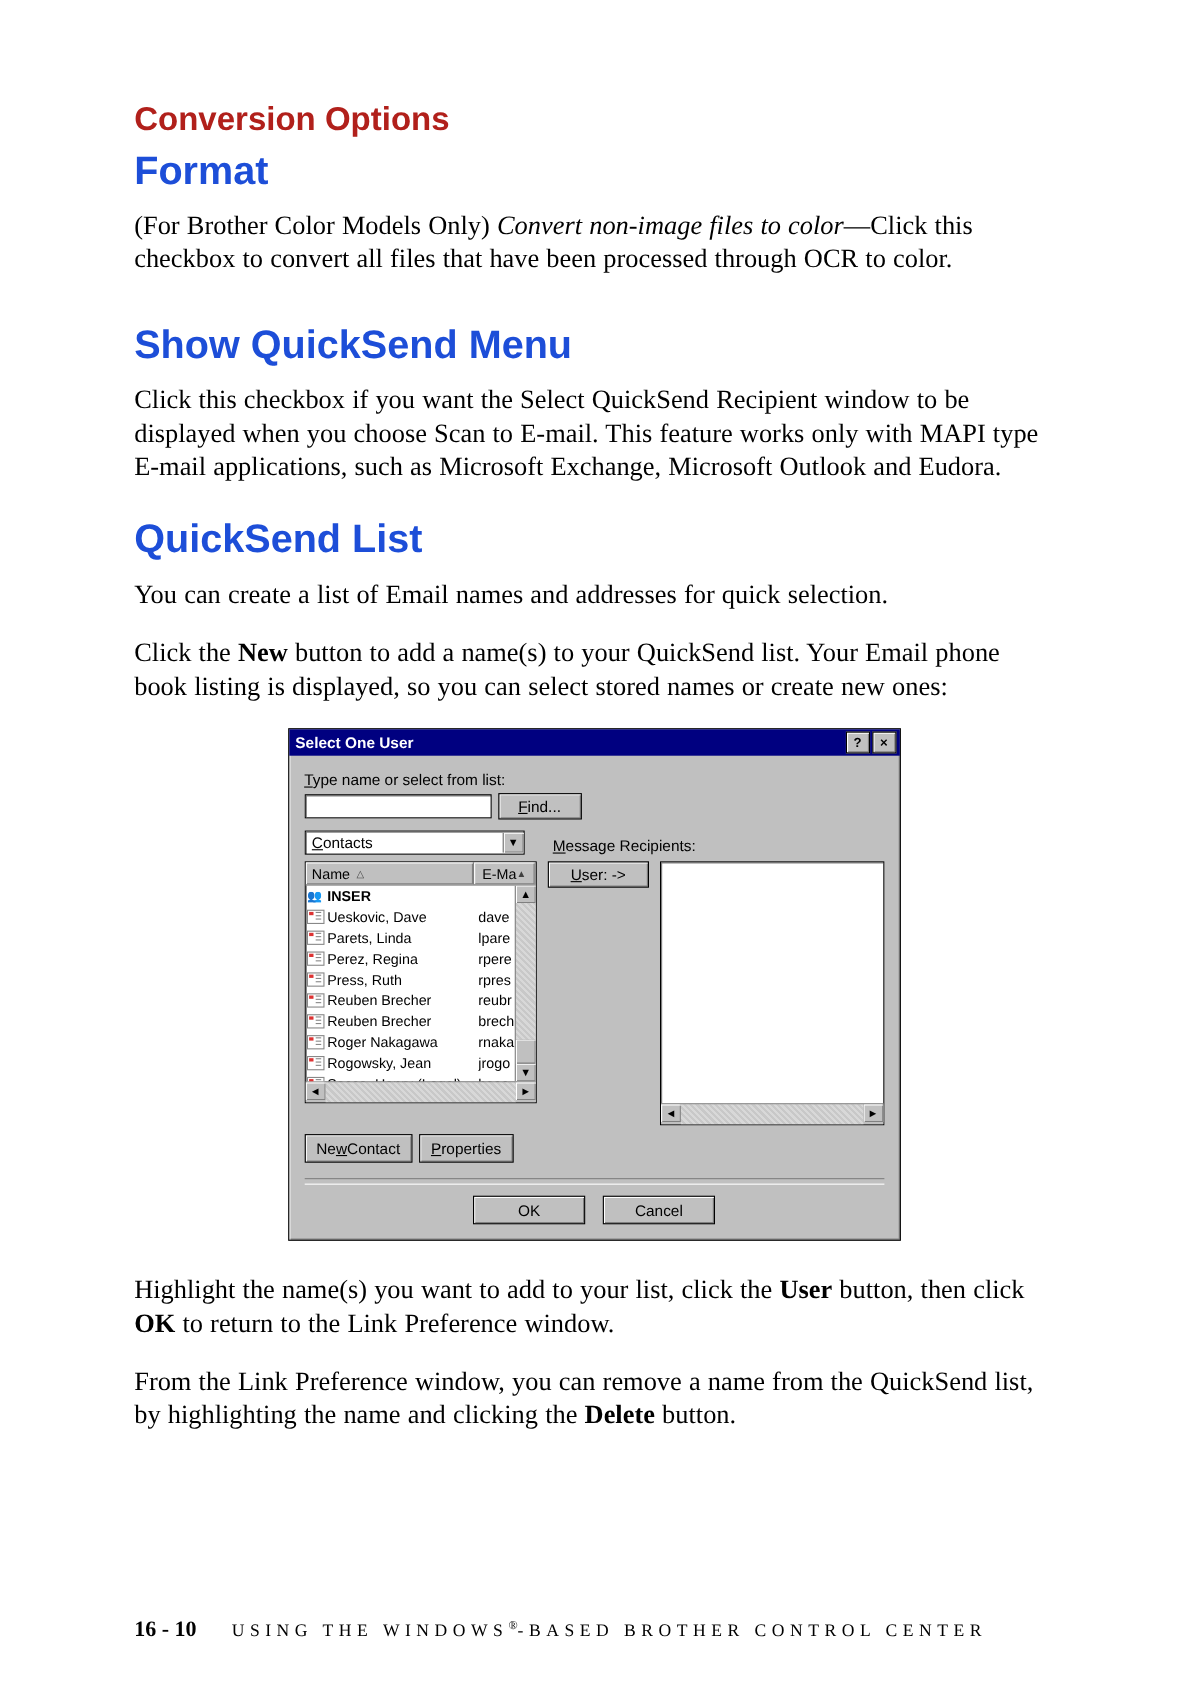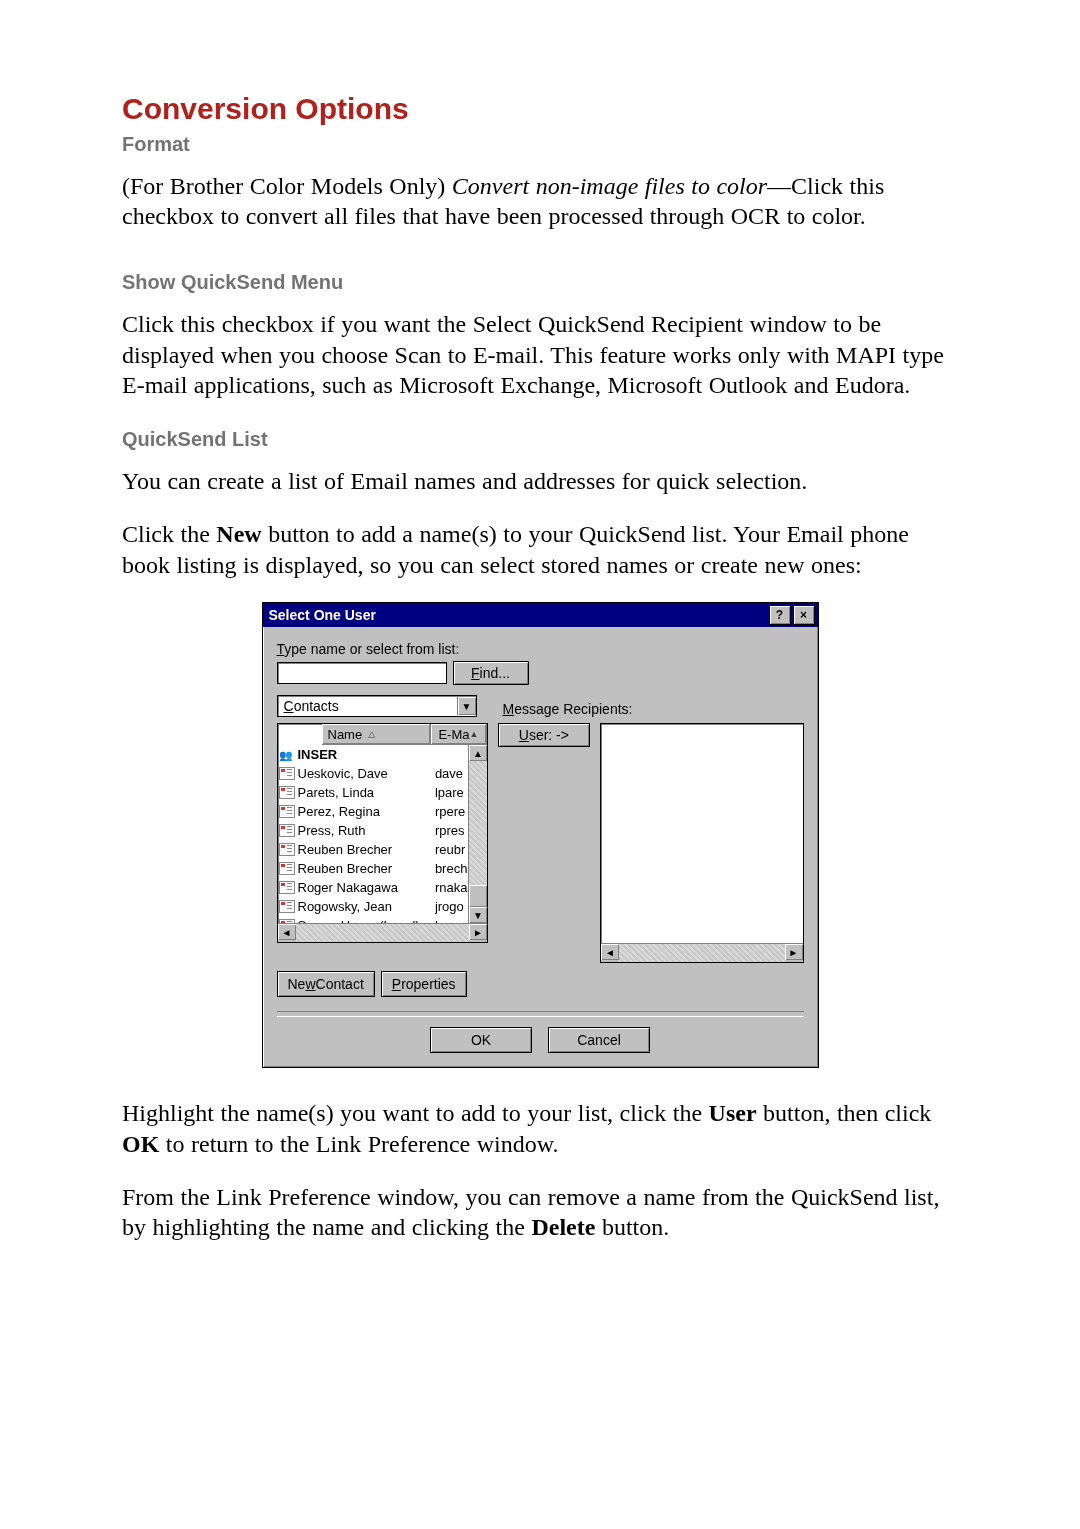--- a/index.html
+++ b/index.html
@@ -21,22 +21,22 @@
     font-family: Arial, Helvetica, sans-serif;
     font-weight: bold;
     color: #b1201b;
     font-size: 30px;
     margin: 0 0 4px 0;
     line-height: 1.25;
   }
   h2.black {
     font-family: Arial, Helvetica, sans-serif;
     font-weight: bold;
-    color: #737373;
-    font-size: 20px;
+    color: #1d4ed8;
+    font-size: 36px;
     margin: 0 0 14px 0;
     line-height: 1.25;
   }
   p.body {
     font-size: 24px;
     line-height: 1.28;
     margin: 0 0 22px 0;
     word-spacing: 0.5px;
   }
   .italic { font-style: italic; }
@@ -132,21 +132,20 @@
     width: 218px;
     border: 1px solid #000;
     box-shadow: inset 1px 1px 0 #808080, inset -1px -1px 0 #fff;
     background: #fff;
     box-sizing: border-box;
   }
   .list-header {
     display:flex;
     background: #c0c0c0;
     border-bottom: 1px solid #808080;
-    margin-left: 44px;
   }
   .hcell {
     height: 20px;
     display:flex; align-items:center;
     padding: 0 6px;
     border-right: 1px solid #808080;
     box-shadow: inset 1px 1px 0 #fff, inset -1px -1px 0 #808080;
     font-size: 13px;
     box-sizing: border-box;
   }
@@ -424,14 +423,20 @@
   </div>
 
   <p class="body">
     <span>Highlight the name(s) you want to add to your list, click the </span><span class="bold">User</span><span> button, then click </span><span class="bold">OK</span><span> to return to the Link Preference window.</span>
   </p>
 
   <p class="body">
     <span>From the Link Preference window, you can remove a name from the QuickSend list, by highlighting the name and clicking the </span><span class="bold">Delete</span><span> button.</span>
   </p>
 
+  <div class="footer">
+    <span class="pageno">16 - 10</span>
+    <span class="chtitle">
+      <span>USING THE WINDOWS</span><sup>®</sup><span>-BASED BROTHER CONTROL CENTER</span>
+    </span>
+  </div>
 
 </div>
 
 </body></html>

